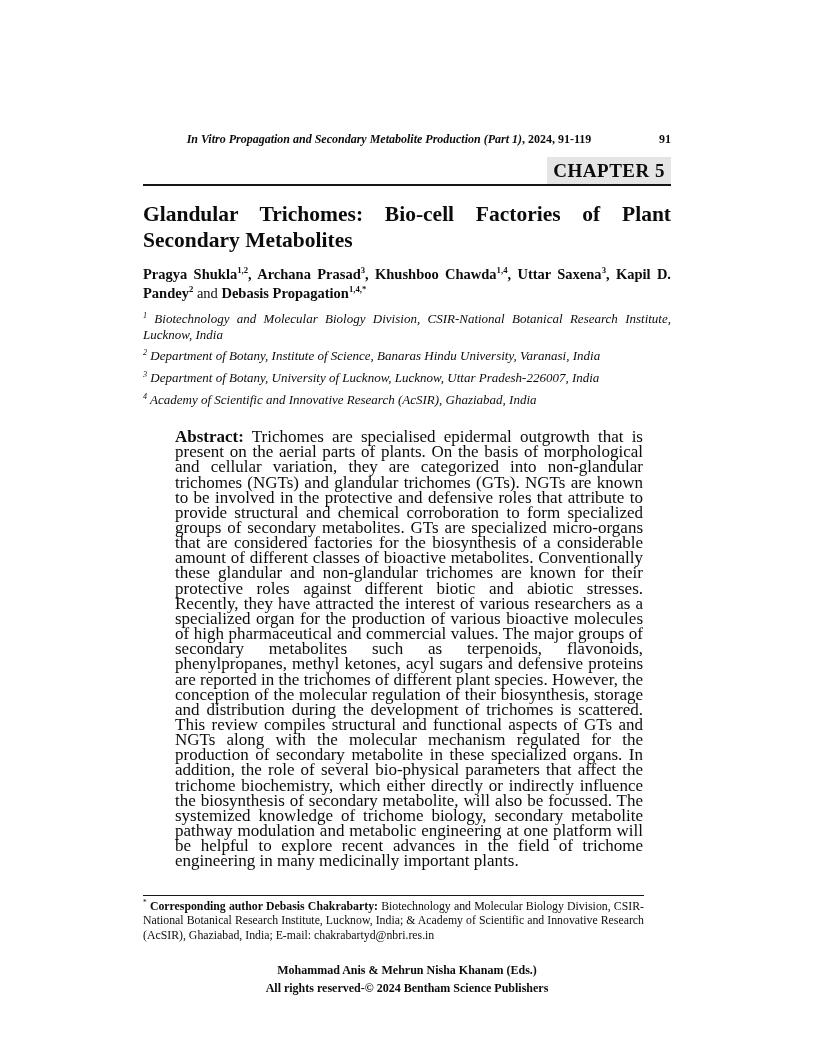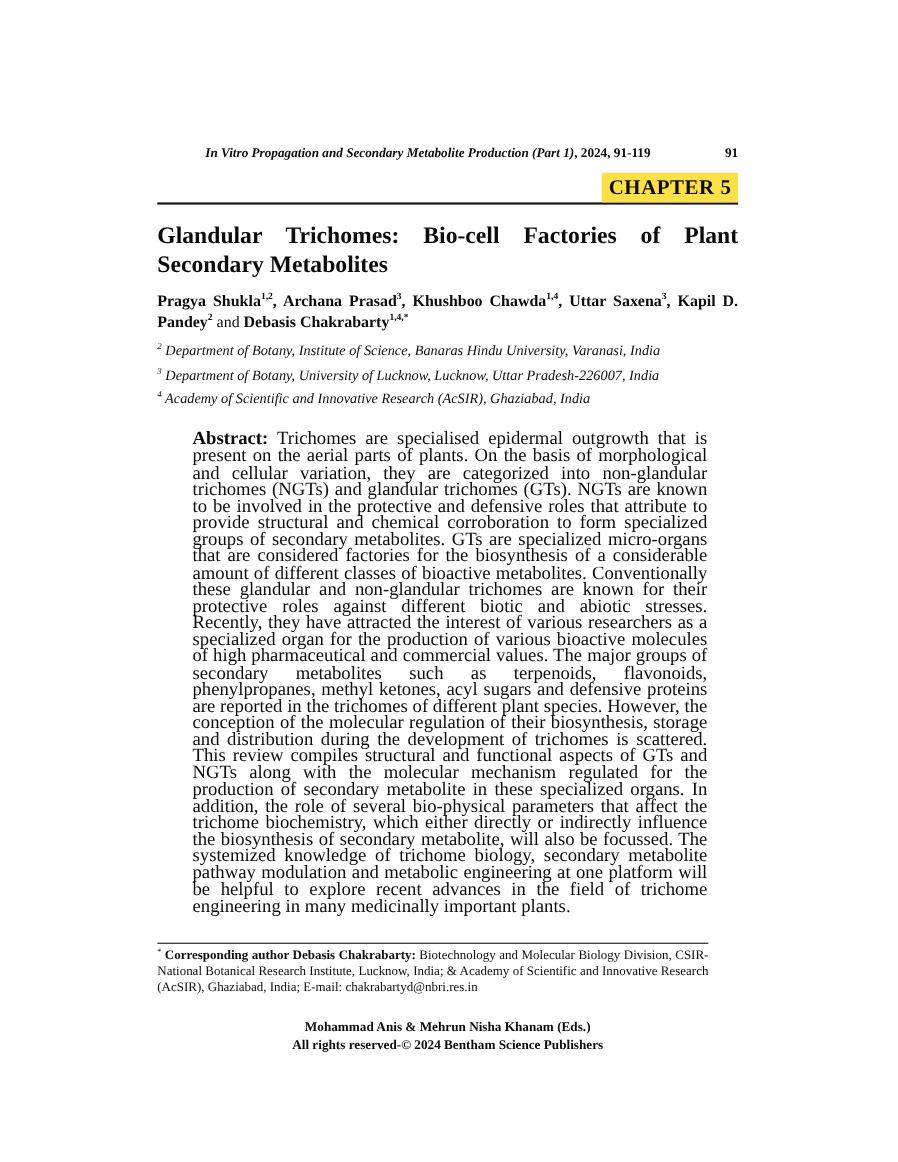--- a/index.html
+++ b/index.html
@@ -35,21 +35,21 @@
 
   
   .chapter-row {
     margin-top: 10px;
     text-align: right;
     border-bottom: 2px solid #161616;
     line-height: 0;
   }
   .chapter-badge {
     display: inline-block;
-    background: #fde047;
+    background: #e5e5e5;
     font-size: 19px;
     font-weight: bold;
     line-height: 1.25;
     padding: 2px 6px 1px 6px;
     letter-spacing: 0.5px;
   }
 
   
   .chapter-title {
     margin-top: 15px;
@@ -129,24 +129,25 @@
   </div>
 
   <h1 class="chapter-title">Glandular Trichomes: Bio-cell Factories of Plant Secondary Metabolites</h1>
 
   <p class="authors-line">
     <span>Pragya Shukla</span><sup>1,2</sup><span class="sep-strong">, </span>
     <span>Archana Prasad</span><sup>3</sup><span class="sep-strong">, </span>
     <span>Khushboo Chawda</span><sup>1,4</sup><span class="sep-strong">, </span>
     <span>Uttar Saxena</span><sup>3</sup><span class="sep-strong">, </span>
     <span>Kapil D. Pandey</span><sup>2</sup><span class="sep-plain"> and </span>
-    <span>Debasis Chakrabarty</span><sup>1,4,*</sup>
+    <span>Debasis Propagation</span><sup>1,4,*</sup>
   </p>
 
   <div class="affiliations">
+    <p class="affiliation-item"><sup>1</sup> <span>Biotechnology and Molecular Biology Division, CSIR-National Botanical Research Institute, Lucknow, India</span></p>
     <p class="affiliation-item"><sup>2</sup> <span>Department of Botany, Institute of Science, Banaras Hindu University, Varanasi, India</span></p>
     <p class="affiliation-item"><sup>3</sup> <span>Department of Botany, University of Lucknow, Lucknow, Uttar Pradesh-226007, India</span></p>
     <p class="affiliation-item"><sup>4</sup> <span>Academy of Scientific and Innovative Research (AcSIR), Ghaziabad, India</span></p>
   </div>
 
   <p class="abstract-block">
     <span class="abstract-label">Abstract:</span>
     <span>Trichomes are specialised epidermal outgrowth that is present on the aerial parts of plants. On the basis of morphological and cellular variation, they are categorized into non-glandular trichomes (NGTs) and glandular trichomes (GTs). NGTs are known to be involved in the protective and defensive roles that attribute to provide structural and chemical corroboration to form specialized groups of secondary metabolites. GTs are specialized micro-organs that are considered factories for the biosynthesis of a considerable amount of different classes of bioactive metabolites. Conventionally these glandular and non-glandular trichomes are known for their protective roles against different biotic and abiotic stresses. Recently, they have attracted the interest of various researchers as a specialized organ for the production of various bioactive molecules of high pharmaceutical and commercial values. The major groups of secondary metabolites such as terpenoids, flavonoids, phenylpropanes, methyl ketones, acyl sugars and defensive proteins are reported in the trichomes of different plant species. However, the conception of the molecular regulation of their biosynthesis, storage and distribution during the development of trichomes is scattered. This review compiles structural and functional aspects of GTs and NGTs along with the molecular mechanism regulated for the production of secondary metabolite in these specialized organs. In addition, the role of several bio-physical parameters that affect the trichome biochemistry, which either directly or indirectly influence the biosynthesis of secondary metabolite, will also be focussed. The systemized knowledge of trichome biology, secondary metabolite pathway modulation and metabolic engineering at one platform will be helpful to explore recent advances in the field of trichome engineering in many medicinally important plants.</span>
   </p>
 

